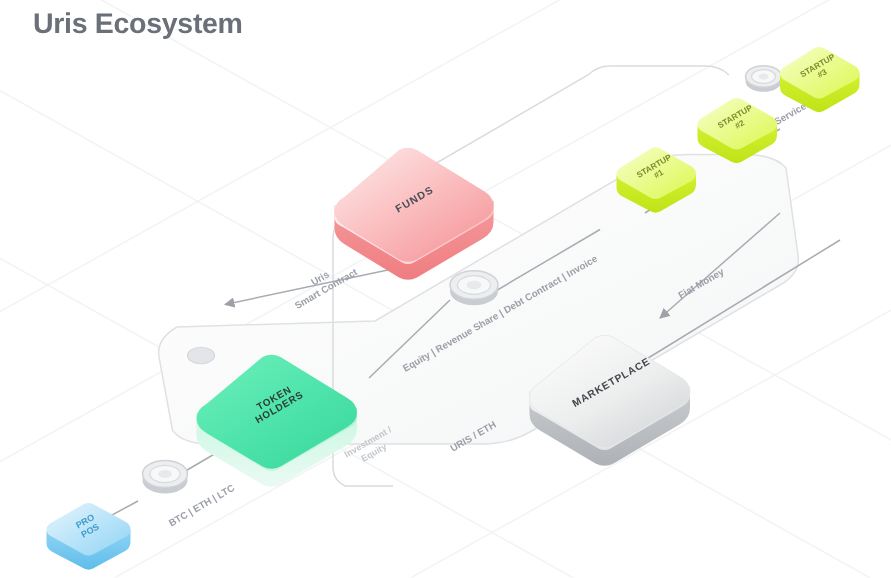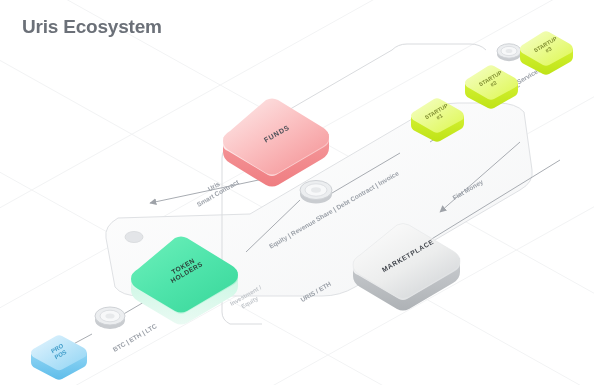--- a/index.html
+++ b/index.html
@@ -4,21 +4,21 @@
 <style>
   html,body{margin:0;padding:0;}
   body{
     width:594px;height:385px;overflow:hidden;position:relative;
     background:#ffffff;
     font-family:"Liberation Sans", sans-serif;
   }
   
   #bg-grid{position:absolute;inset:0;pointer-events:none;}
   #page-title{
-    position:absolute;left:22px;top:16px;
+    position:absolute;left:22px;top:6px;
     font-size:19px;font-weight:bold;color:#6b7078;letter-spacing:-0.2px;
   }
   .stage{position:absolute;inset:0;}
   svg.layer{position:absolute;left:0;top:0;width:594px;height:385px;overflow:visible;}
 
   
   .isobox{position:absolute;}
   .isobox svg{overflow:visible;display:block;}
   .isolabel{
     position:absolute;left:0;top:0;

